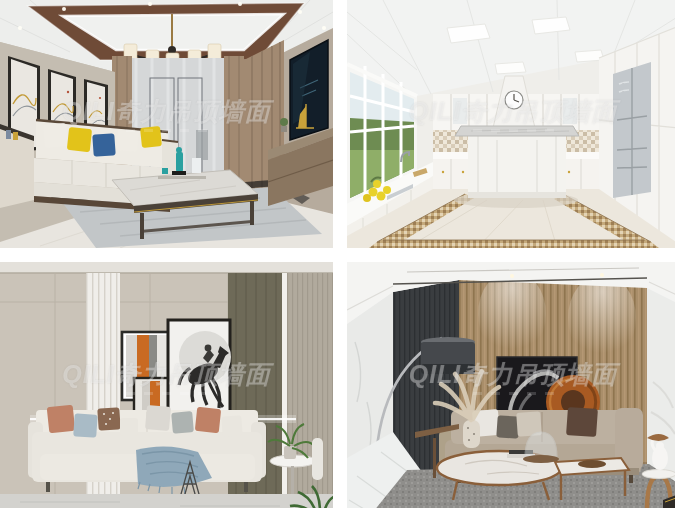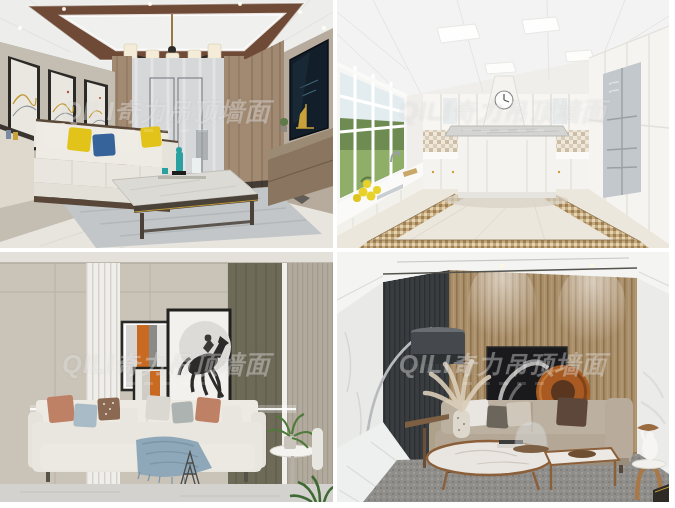--- a/index.html
+++ b/index.html
@@ -1,17 +1,17 @@
 <!DOCTYPE html>
 <html><head>
 <meta charset="utf-8">
 <style>
   html,body{margin:0;padding:0;background:#ffffff;}
   .canvas{position:relative;width:675px;height:508px;background:#ffffff;
-    display:grid;grid-template-columns:333px 332px;grid-template-rows:248px 250px;gap:4px;
+    display:grid;grid-template-columns:333px 332px;grid-template-rows:248px 250px;gap:14px;
     font-family:"Liberation Sans",sans-serif;}
   .photo{position:relative;overflow:hidden;background:#d8d4cc;}
   .photo svg{display:block;width:100%;height:100%;}
   .wm{position:absolute;left:0;right:0;top:40%;text-align:center;pointer-events:none;}
   .wm-main{font:italic 900 25px/1 "Liberation Sans",sans-serif;color:rgba(255,255,255,.33);
     letter-spacing:1px;white-space:nowrap;text-shadow:0 0 2px rgba(130,130,130,.18);}
   .wm-sub{margin-top:5px;display:flex;justify-content:center;gap:9px;}
   .wm-sub i{width:9px;height:3px;background:rgba(255,255,255,.17);display:block;}
 </style>
 </head>

